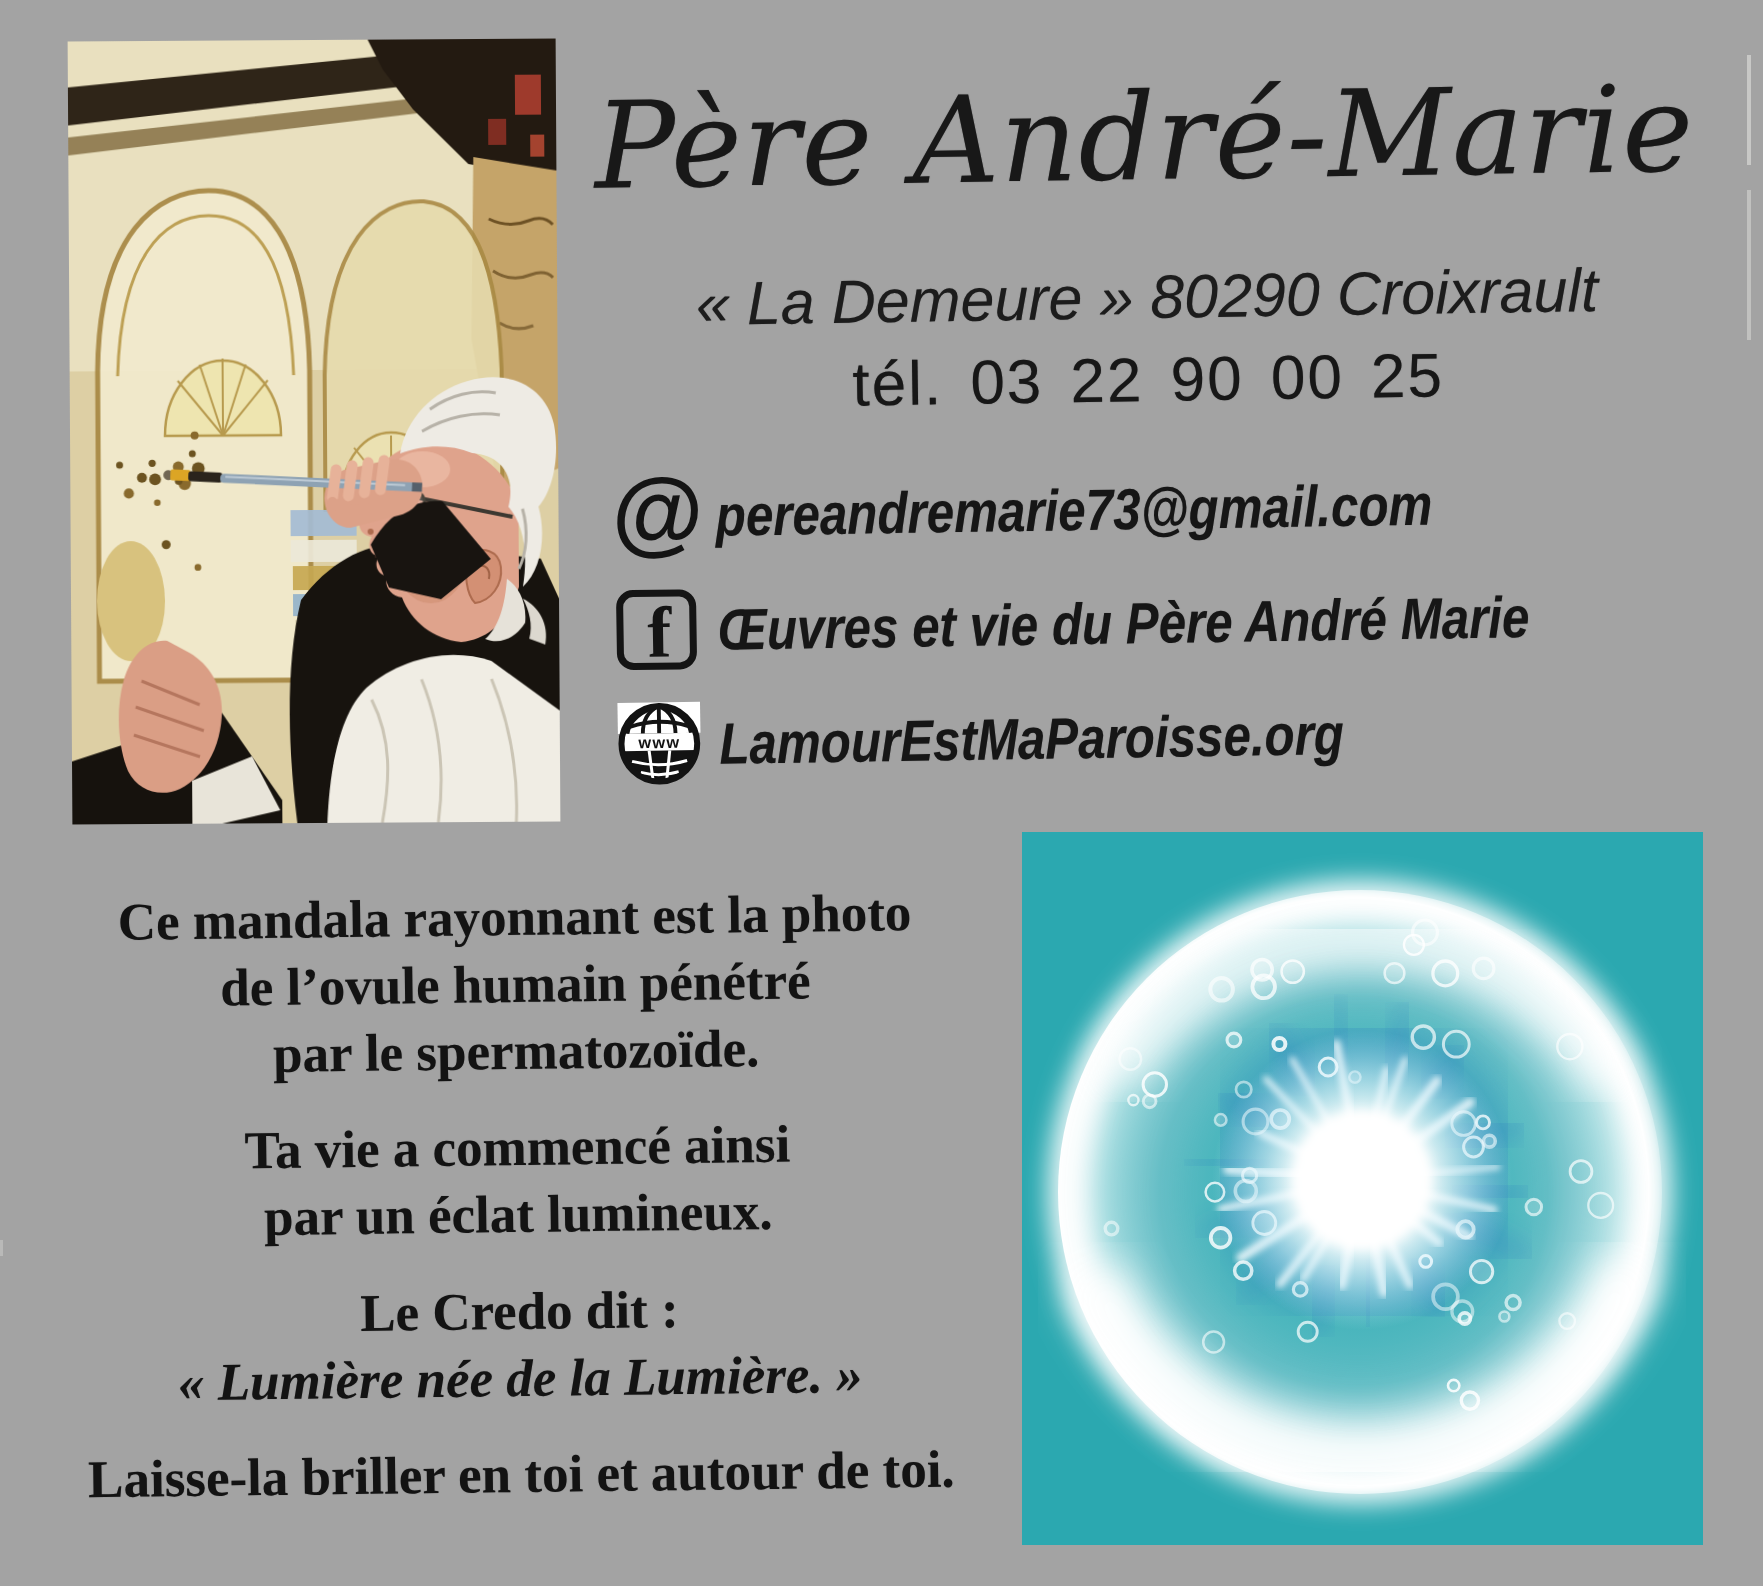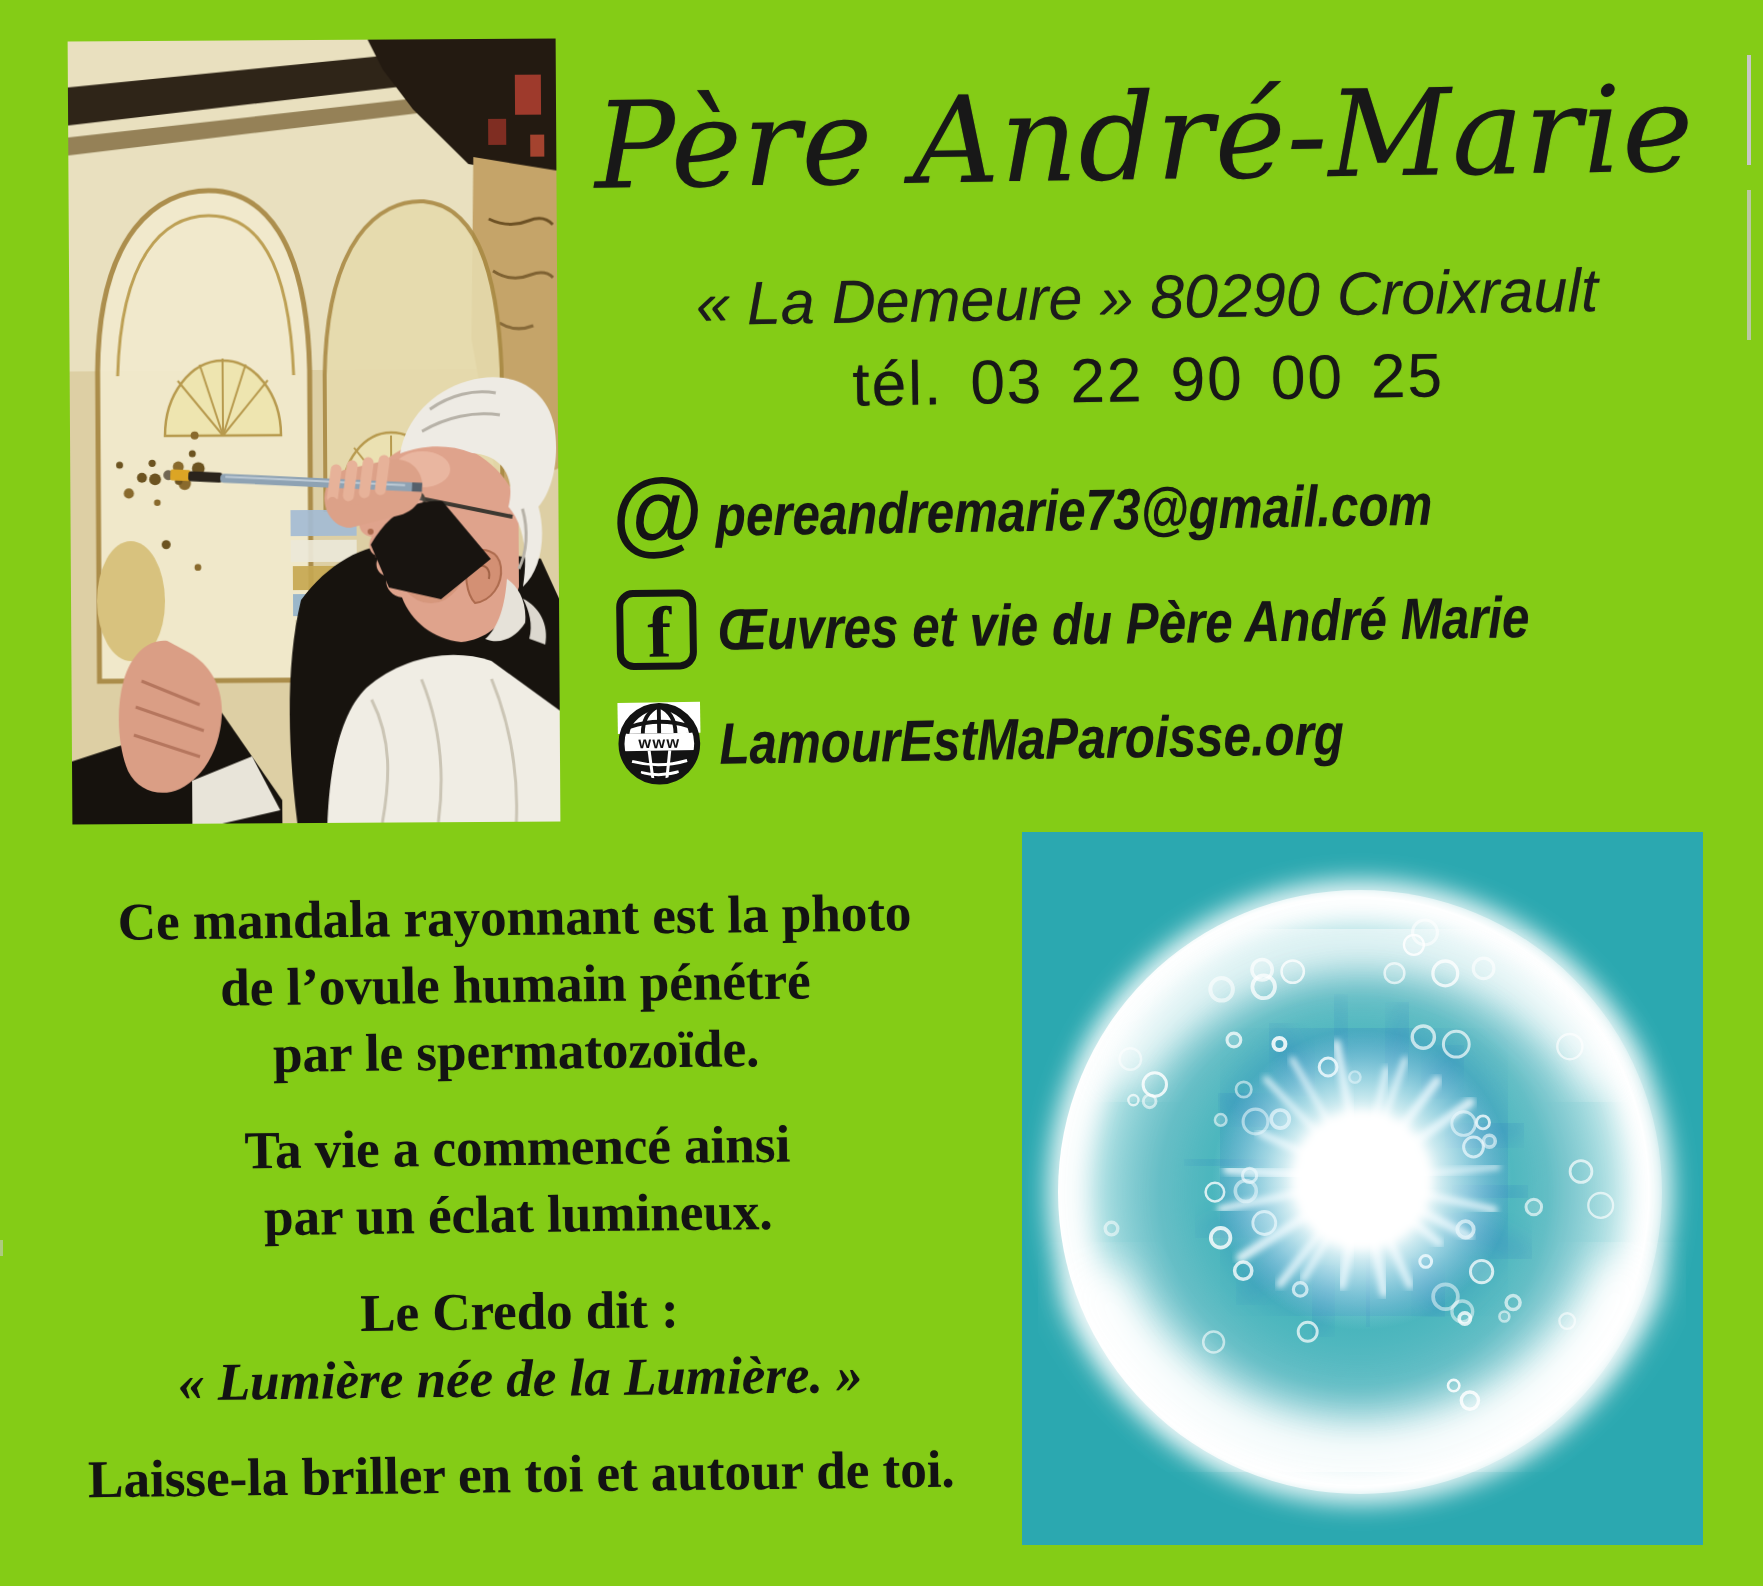--- a/index.html
+++ b/index.html
@@ -1,19 +1,19 @@
 <!DOCTYPE html>
 <html><head>
 <meta charset="utf-8">
 <title>Carte Père André-Marie</title>
 <style>
   html,body{margin:0;padding:0;background:#e9e9e7;}
   .stage{
     position:relative;width:1763px;height:1586px;overflow:hidden;
-    background:#84cc16;
+    background:#a3a3a3;
     font-family:"Liberation Sans",sans-serif;color:#1b1b1b;
   }
   
   .photo{
     position:absolute;left:70px;top:40px;width:488px;height:783px;
     transform:rotate(-0.35deg);
   }
   .photo svg{width:100%;height:100%;filter:saturate(.95) blur(.45px);}
   
   .right-col{

